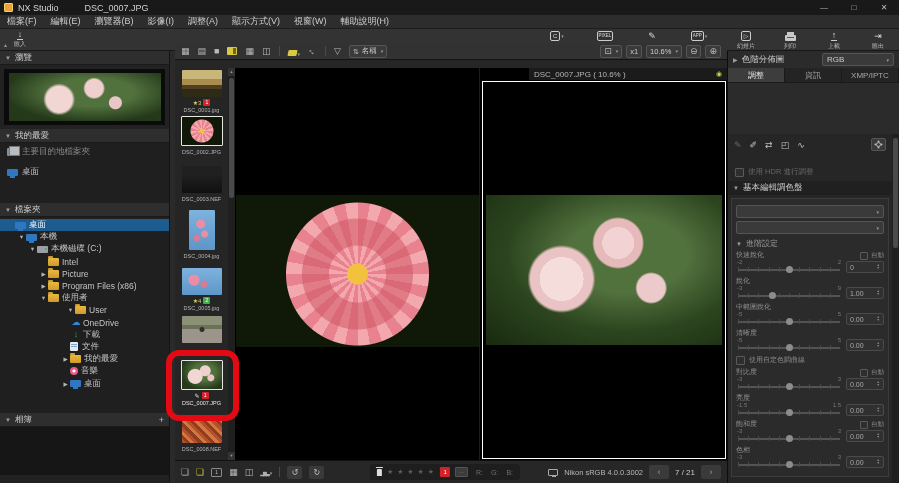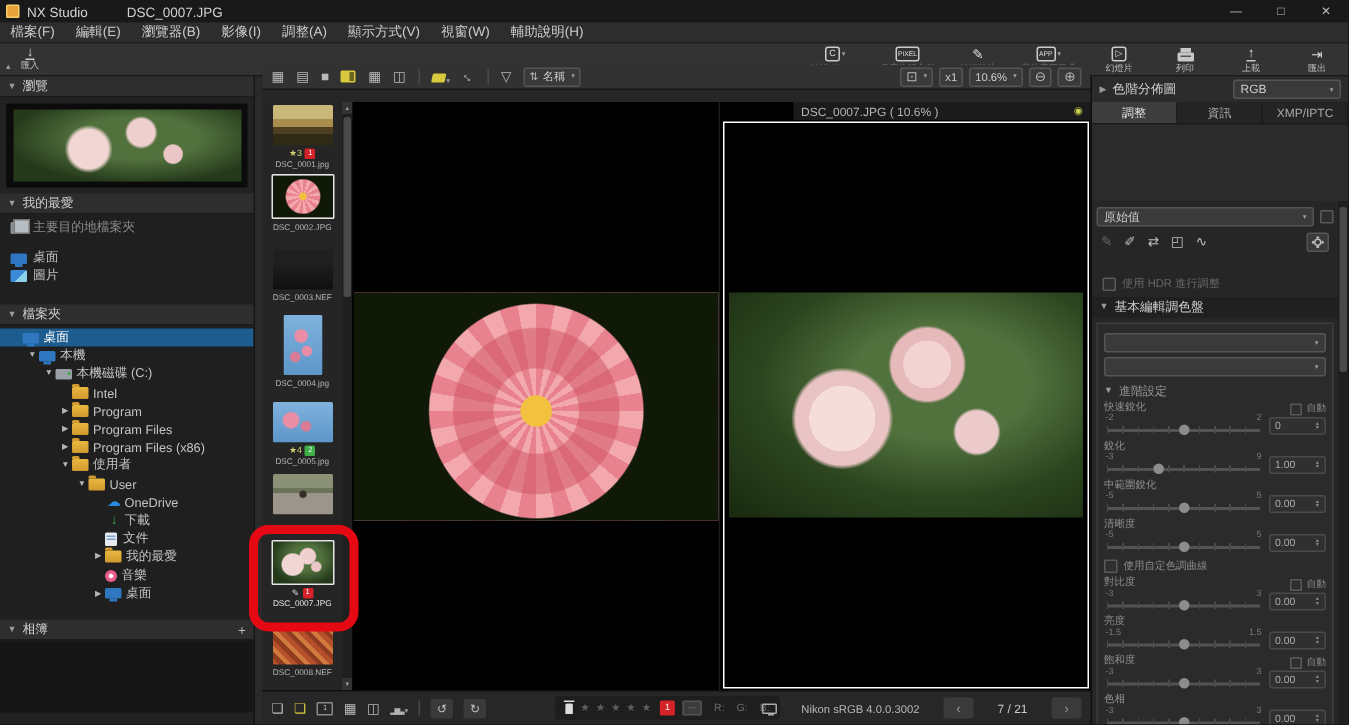--- a/index.html
+++ b/index.html
@@ -51,21 +51,21 @@
   .plus{margin-left:auto;font-size:9px;color:#bbb;}
   .preview-box{margin:4px;height:56px;background:#0b0b0b;display:flex;align-items:center;justify-content:center;}
   .fav-list{background:#1f1f1f;padding:3px 0 6px;min-height:60px;}
   .fav-item{display:flex;align-items:center;gap:4px;height:12px;padding:0 7px;font-size:8.5px;color:#c4c4c4;}
   .fav-item.dim{color:#8a8a8a;margin-bottom:8px;}
   .tree{background:#1f1f1f;position:relative;padding:2px 0;height:196px;overflow:hidden;}
   .tree-row{display:flex;align-items:center;height:12.2px;font-size:8.5px;color:#c4c4c4;white-space:nowrap;}
   .tree-row.sel{background:#1d5c8f;color:#fff;}
   .tr-exp{width:9px;flex:none;text-align:center;font-size:5.5px;color:#b5b5b5;}
   .lv0{padding-left:6px;}.lv1{padding-left:17px;}.lv2{padding-left:28px;}
-  .lv3{padding-left:39px;}.lv4{padding-left:50px;}.lv5{padding-left:61px;}
+  .lv3{padding-left:39px;}.lv4{padding-left:66px;}.lv5{padding-left:61px;}
   .albums-body{background:#161616;height:48px;}
 
   
   .ic{display:inline-block;width:11px;height:8px;border-radius:1px;position:relative;flex:none;}
   .ic-folder{background:linear-gradient(180deg,#e9b93f,#d1992e);}
   .ic-folder::before{content:"";position:absolute;top:-2px;left:0;width:5px;height:2px;background:#d1992e;border-radius:1px 1px 0 0;}
   .ic-drive{background:#9aa0a6;height:7px;}
   .ic-drive::after{content:"";position:absolute;right:1px;top:2px;width:2px;height:2px;background:#4a4;border-radius:50%;}
   .ic-monitor-b{width:11px;height:7px;background:#2f77c0;border-radius:1px;}
   .ic-monitor-b::after{content:"";position:absolute;left:3px;bottom:-2px;width:5px;height:2px;background:#2f77c0;}
@@ -197,21 +197,21 @@
   .g-hist::before{content:"▂▆▃";}
   .bb-ub{width:15px;height:13px;background:#3a3a3a;border-radius:2px;display:flex;align-items:center;justify-content:center;font-size:8px;color:#c0c0c0;}
   .bb-center{position:absolute;left:50%;transform:translateX(-54%);display:flex;align-items:center;gap:5px;background:#1e1e1e;border-radius:3px;height:16px;padding:0 7px;}
   .ic-jar{width:5px;height:7px;background:#ddd;border-radius:1px 1px 0 0;position:relative;}
   .ic-jar::before{content:"";position:absolute;top:-2px;left:-1px;width:7px;height:1px;background:#ddd;}
   .bb-stars{font-size:7px;color:#5f5f5f;letter-spacing:1px;}
   .chip.big{width:10px;height:10px;font-size:6px;}
   .bb-lblbox{width:13px;height:10px;background:#3c3c3c;border:1px solid #555;border-radius:1px;font-size:5px;color:#999;display:flex;align-items:center;justify-content:center;}
   .bb-lblbox::before{content:"⋯";}
   .bb-rgb{font-size:7px;color:#6e6e6e;margin-left:3px;}
-  .bb-right{margin-left:auto;display:flex;align-items:center;gap:16px;margin-right:6px;}
+  .bb-right{margin-left:auto;display:flex;align-items:center;gap:6px;margin-right:6px;}
   .ic-monitor{width:10px;height:7px;border:1px solid #aaa;border-radius:1px;position:relative;}
   .ic-monitor::after{content:"";position:absolute;left:3px;bottom:-2px;width:4px;height:1px;background:#aaa;}
   .bb-cs{font-size:7.5px;color:#b8b8b8;}
   .bb-nav{width:20px;height:14px;background:#3a3a3a;border-radius:2px;display:flex;align-items:center;justify-content:center;font-size:9px;color:#999;}
   .bb-pos{font-size:8px;color:#ccc;}
 
   
   .rightpanel{position:absolute;right:0;top:51px;width:172px;bottom:0;background:#2b2b2b;border-left:1px solid #0d0d0d;}
   .rp-hdr{height:17px;display:flex;align-items:center;gap:4px;padding:0 5px;font-size:8.5px;color:#cfcfcf;}
   .rp-hdr .arr-r{font-size:6px;}
@@ -360,24 +360,20 @@
     </div>
     <div class="fav-list">
       <div class="fav-item dim">
         <span class="ic ic-photos"></span>
         <span>主要目的地檔案夾</span>
       </div>
       <div class="fav-item">
         <span class="ic ic-monitor-b"></span>
         <span>桌面</span>
       </div>
-      <div class="fav-item">
-        <span class="ic ic-pic"></span>
-        <span>圖片</span>
-      </div>
     </div>
     <div class="sec-hdr">
       <span class="arr-d"></span>
       <span>檔案夾</span>
     </div>
     <div class="tree">
       <div class="tree-row sel lv0">
         <span class="tr-exp"></span>
         <span class="ic ic-monitor-b" style="margin-right:3px;"></span>
         <span>桌面</span>
@@ -393,26 +389,21 @@
         <span>本機磁碟 (C:)</span>
       </div>
       <div class="tree-row lv3">
         <span class="tr-exp"></span>
         <span class="ic ic-folder" style="margin-right:3px;"></span>
         <span>Intel</span>
       </div>
       <div class="tree-row lv3">
         <span class="tr-exp">▶</span>
         <span class="ic ic-folder" style="margin-right:3px;"></span>
-        <span>Program</span>
-      </div>
-      <div class="tree-row lv3">
-        <span class="tr-exp">▶</span>
-        <span class="ic ic-folder" style="margin-right:3px;"></span>
-        <span>Program Files</span>
+        <span>Picture</span>
       </div>
       <div class="tree-row lv3">
         <span class="tr-exp">▶</span>
         <span class="ic ic-folder" style="margin-right:3px;"></span>
         <span>Program Files (x86)</span>
       </div>
       <div class="tree-row lv3">
         <span class="tr-exp">▼</span>
         <span class="ic ic-folder" style="margin-right:3px;"></span>
         <span>使用者</span>
@@ -611,27 +602,20 @@
           <span class="caret"></span>
         </span>
     </div>
     <div class="rp-tabs">
       <span class="tab active">調整</span>
       <span class="tab">資訊</span>
       <span class="tab">XMP/IPTC</span>
     </div>
 
     <div class="rp-content">
-      <div class="preset-row">
-        <span class="dd">
-            <span>原始值</span>
-            <span class="caret"></span>
-          </span>
-        <span class="cb"></span>
-      </div>
       <div class="tools-row">
         <span class="g-pencil tool-dim"></span>
         <span class="g-brush"></span>
         <span class="g-swap"></span>
         <span class="g-crop"></span>
         <span class="g-straight"></span>
         <span class="box-gear">
             <span class="ic-gear"></span>
           </span>
       </div>

